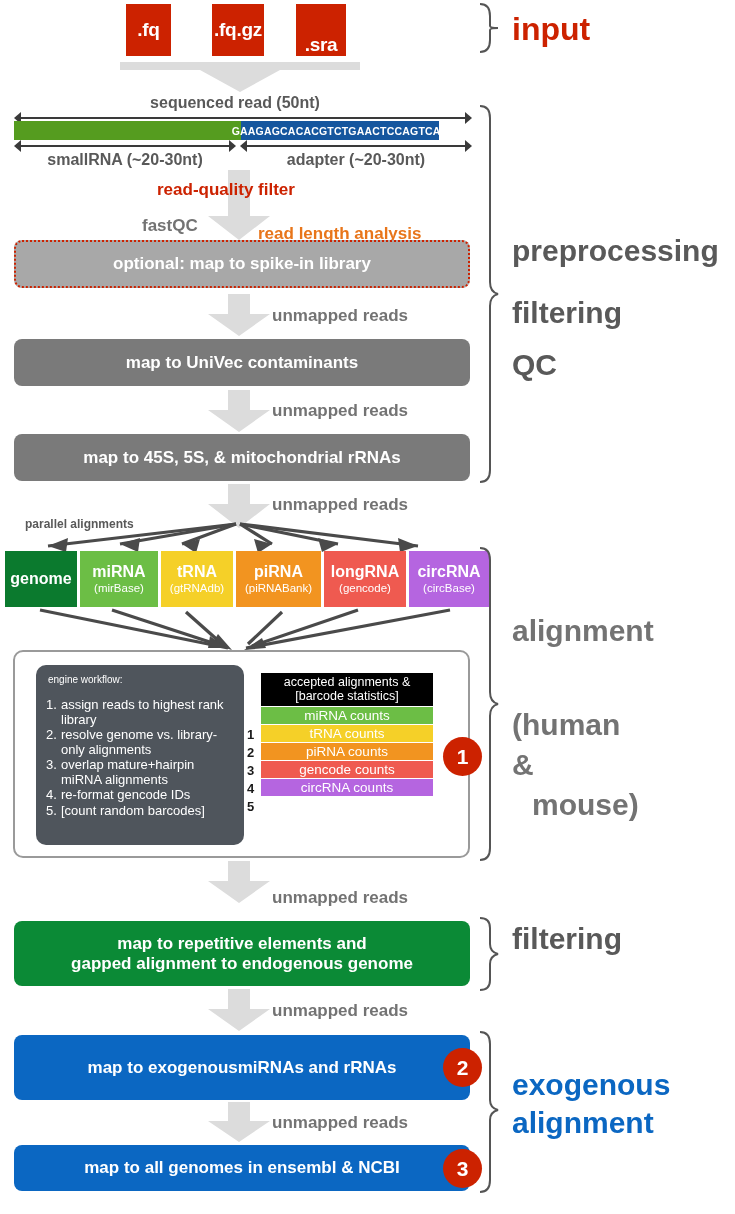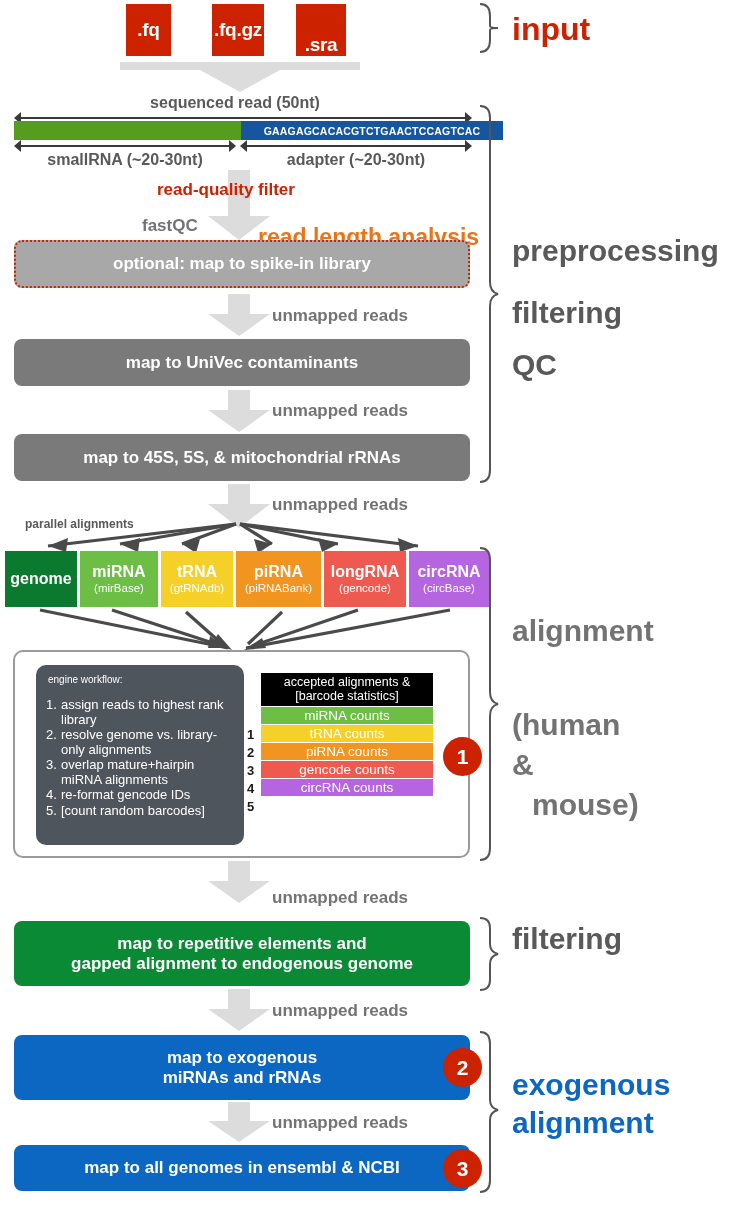--- a/index.html
+++ b/index.html
@@ -145,21 +145,21 @@
   </div>
 
   <div class="measure" style="left:14px;top:112px;width:458px;">
     <span class="cap l"></span>
     <span class="line"></span>
     <span class="cap r"></span>
   </div>
 
   <div class="readbar" style="left:14px;top:121px;width:458px;">
     <div class="small" style="width:227px;"></div>
-    <div class="adapt" style="left:227px;width:262px;">
+    <div class="adapt" style="left:227px;width:198px;">
       <span>GAAGAGCACACGTCTGAACTCCAGTCAC</span>
     </div>
   </div>
 
   <div class="measure" style="left:14px;top:140px;width:222px;">
     <span class="cap l"></span>
     <span class="line"></span>
     <span class="cap r"></span>
   </div>
   <div class="measure" style="left:240px;top:140px;width:232px;">
@@ -177,21 +177,21 @@
 
   <svg class="abs" style="left:208px;top:170px;" width="62" height="70" viewBox="0 0 62 70">
     <polygon points="20,0 42,0 42,46 62,46 31,70 0,46 20,46" fill="#dcdcdc"></polygon>
   </svg>
   <div class="flowtag red-t" style="left:157px;top:180px;font-size:17px;">
     <span>read-quality filter</span>
   </div>
   <div class="flowtag green-t" style="left:142px;top:216px;font-size:17px;">
     <span>fastQC</span>
   </div>
-  <div class="flowtag orange-t" style="left:258px;top:224px;font-size:23px;">
+  <div class="flowtag orange-t" style="left:258px;top:224px;font-size:17px;">
     <span>read length analysis</span>
   </div>
 
   <div class="step grey-light dashed" style="left:14px;top:240px;width:456px;height:48px;font-size:17px;">
     <span>optional: map to spike-in library</span>
   </div>
 
   <svg class="abs" style="left:208px;top:294px;" width="62" height="42" viewBox="0 0 62 42">
     <polygon points="20,0 42,0 42,20 62,20 31,42 0,20 20,20" fill="#dcdcdc"></polygon>
   </svg>
@@ -399,21 +399,21 @@
     <span>unmapped reads</span>
   </div>
 
   <svg class="bracket" style="left:478px;top:916px;" width="22" height="76" viewBox="0 0 22 76">
     <path d="M2,2 Q12,2 12,12 L12,28 Q12,36 20,38 Q12,40 12,48 L12,64 Q12,74 2,74" fill="none" stroke="#555" stroke-width="2"></path>
   </svg>
   <div class="seclabel grey-t" style="left:512px;top:922px;font-size:30px;">
     <span>filtering</span>
   </div>
 
-  <div class="step blue" style="left:14px;top:1035px;width:456px;height:65px;font-size:17px;flex-direction:column;">
+  <div class="step blue" style="left:14px;top:1035px;width:456px;height:65px;font-size:17px;flex-direction:row;">
     <span>map to exogenous</span>
     <span>miRNAs and rRNAs</span>
   </div>
   <div class="badge" style="left:443px;top:1048px;width:39px;height:39px;font-size:21px;">
     <span>2</span>
   </div>
 
   <svg class="abs" style="left:208px;top:1102px;" width="62" height="40" viewBox="0 0 62 40">
     <polygon points="20,0 42,0 42,19 62,19 31,40 0,19 20,19" fill="#dcdcdc"></polygon>
   </svg>

